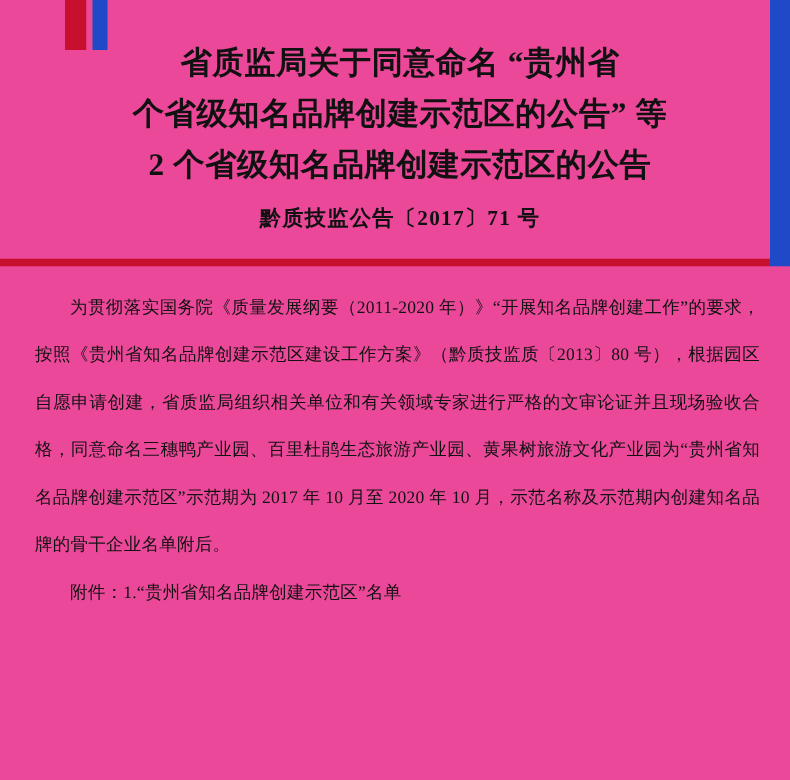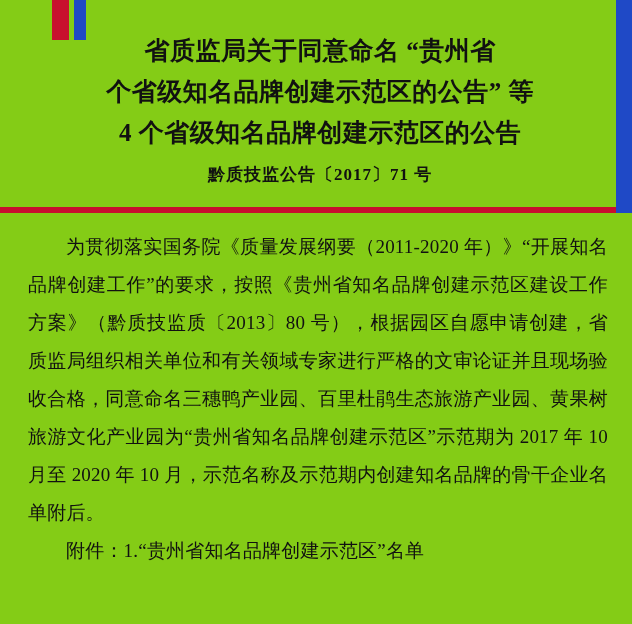--- a/index.html
+++ b/index.html
@@ -11,21 +11,21 @@
     height: 624px;
     background: #ffffff;
     font-family: "Liberation Serif", "DejaVu Serif", serif;
     overflow: hidden;
     position: relative;
   }
   .page {
     position: relative;
     width: 632px;
     height: 624px;
-    background: #84cc16;
+    background: #ec4899;
     box-sizing: border-box;
   }
   
   .left-bar-red {
     position: absolute;
     left: 52px;
     top: 0px;
     width: 17px;
     height: 40px;
     background: #c8102e;
@@ -88,21 +88,21 @@
     width: 616px;
     height: 6px;
     background: #c8102e;
   }
   
   .body-text {
     position: absolute;
     left: 28px;
     top: 228px;
     width: 580px;
-    font-size: 19px;
+    font-size: 14px;
     line-height: 38px;
     color: #111111;
     text-align: justify;
     text-justify: inter-ideograph;
     letter-spacing: 0.2px;
   }
   .para {
     margin: 0 0 0 0;
   }
   .indent {
@@ -121,21 +121,21 @@
 <div class="page">
 
   <div class="left-bar-red"></div>
   <div class="left-bar-blue"></div>
   <div class="right-bar-blue"></div>
 
   <div class="header-block">
     <div class="title">
       <div>省质监局关于同意命名 “贵州省</div>
       <div>个省级知名品牌创建示范区的公告” 等</div>
-      <div>4 个省级知名品牌创建示范区的公告</div>
+      <div>2 个省级知名品牌创建示范区的公告</div>
     </div>
     <div class="docnum">黔质技监公告〔2017〕71 号</div>
   </div>
 
   <div class="red-rule"></div>
 
   <div class="body-text">
     <p class="para indent">为贯彻落实国务院《质量发展纲要（2011-2020 年）》“开展知名品牌创建工作”的要求，按照《贵州省知名品牌创建示范区建设工作方案》（黔质技监质〔2013〕80 号），根据园区自愿申请创建，省质监局组织相关单位和有关领域专家进行严格的文审论证并且现场验收合格，同意命名三穗鸭产业园、百里杜鹃生态旅游产业园、黄果树旅游文化产业园为“贵州省知名品牌创建示范区”示范期为 2017 年 10 月至 2020 年 10 月，示范名称及示范期内创建知名品牌的骨干企业名单附后。</p>
     <p class="para indent">附件：1.“贵州省知名品牌创建示范区”名单</p>
   </div>

